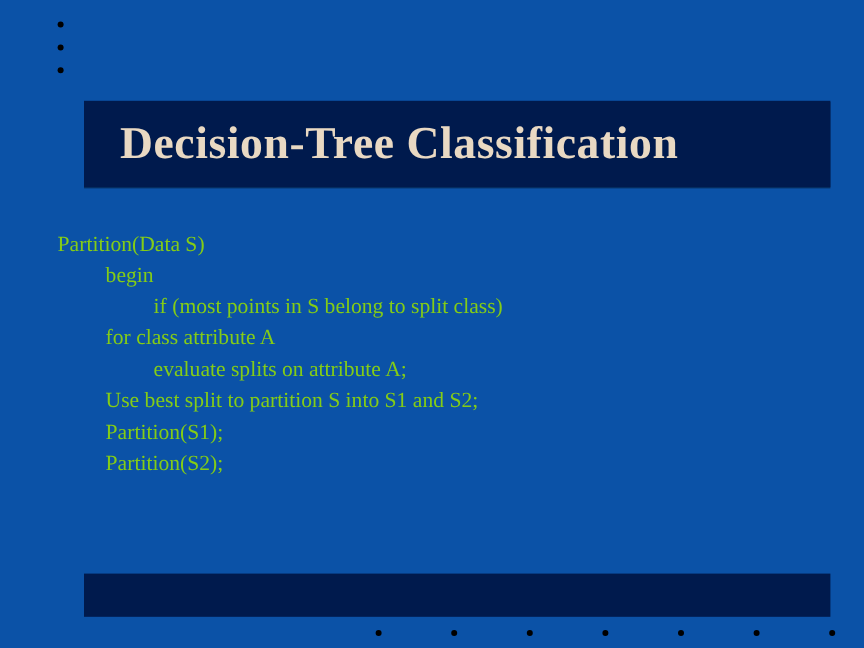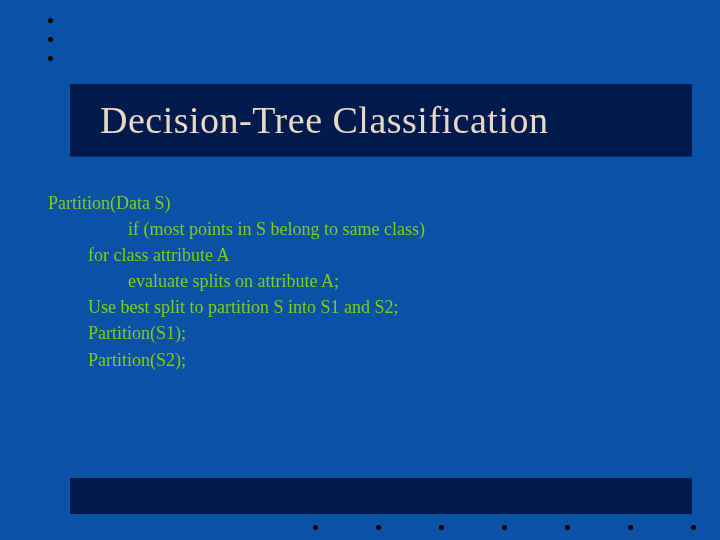--- a/index.html
+++ b/index.html
@@ -25,20 +25,21 @@
     position: absolute;
     top: 84px;
     left: 70px;
     right: 28px;
     height: 72px;
     background: #001a4d;
     box-shadow: 0 1px 0 rgba(0,0,0,0.4);
     display: flex;
     align-items: center;
     padding-left: 30px;
+    font-weight: bold;
   }
   .title-text {
     color: #e9d9c3;
     font-size: 38px;
     letter-spacing: 0.5px;
   }
   .content {
     position: absolute;
     top: 190px;
     left: 48px;
@@ -79,21 +80,22 @@
   <span class="dot"></span>
   <span class="dot"></span>
 </div>
 
 <div class="title-bar">
   <span class="title-text">Decision-Tree Classification</span>
 </div>
 
 <div class="content">
   <div class="ind0">Partition(Data S)</div>
-  <div class="ind2">if (most points in S belong to same class)</div>
+  <div class="ind1">begin</div>
+  <div class="ind2">if (most points in S belong to split class)</div>
   <div class="ind1">for class attribute A</div>
   <div class="ind2">evaluate splits on attribute A;</div>
   <div class="ind1">Use best split to partition S into S1 and S2;</div>
   <div class="ind1">Partition(S1);</div>
   <div class="ind1">Partition(S2);</div>
 </div>
 
 <div class="footer-band"></div>
 
 <div class="bullets-bottom">

